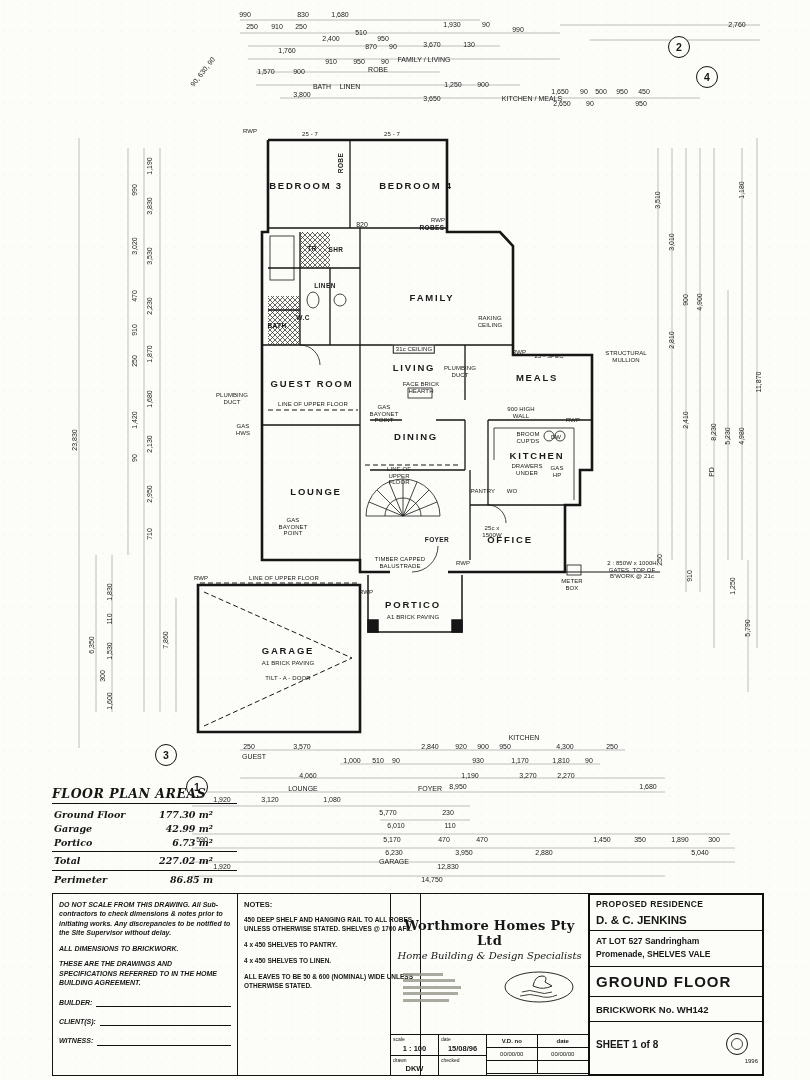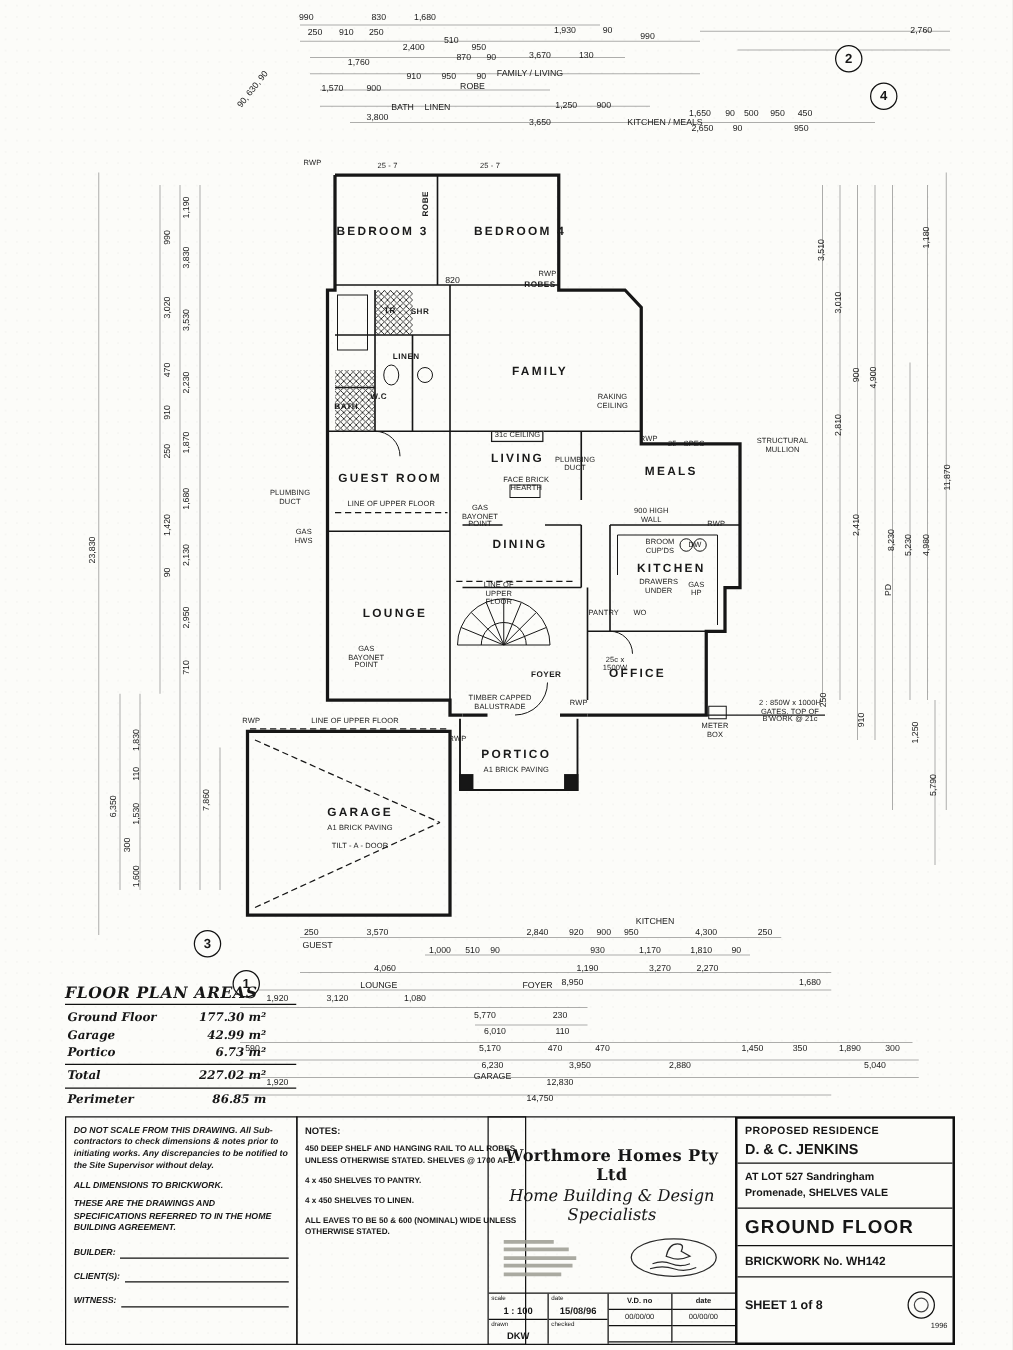--- a/index.html
+++ b/index.html
@@ -38,21 +38,21 @@
   .sigline{flex:1;border-bottom:1px solid #111;margin-left:4px;height:8px;}
 
   .notesbox{position:absolute;left:237px;top:893px;width:184px;height:183px;border:1.6px solid #141414;
     box-sizing:border-box;padding:6px;font-weight:700;font-size:6.5px;line-height:1.4;}
   .notes-title{font-size:7.5px;margin-bottom:4px;}
   .np{margin:0 0 7px;}
 
   .firmbox{position:absolute;left:390px;top:893px;width:199px;height:183px;border:1.6px solid #141414;
     box-sizing:border-box;}
   .firm-name{font-family:"DejaVu Serif",serif;font-weight:700;font-size:13px;text-align:center;margin-top:24px;letter-spacing:.3px;}
-  .firm-tagline{font-family:"DejaVu Serif",serif;font-style:italic;font-size:13px;text-align:center;margin-top:2px;}
+  .firm-tagline{font-family:"DejaVu Serif",serif;font-style:italic;font-size:10px;text-align:center;margin-top:2px;}
   .firm-mid{display:flex;justify-content:space-between;align-items:flex-start;padding:8px 12px 0 12px;}
   .firm-address i{display:block;height:3px;background:#9b9b92;margin:3.5px 0;opacity:.85;}
   .firm-address i:nth-child(1){width:40px}.firm-address i:nth-child(2){width:52px}
   .firm-address i:nth-child(3){width:58px}.firm-address i:nth-child(4){width:55px}
   .firm-address i:nth-child(5){width:46px}
   .stampgrid{position:absolute;bottom:0;left:0;right:0;height:40px;border-top:1.2px solid #111;display:flex;}
   .scol{width:47px;border-right:1px solid #111;display:flex;flex-direction:column;}
   .scell{flex:1;position:relative;border-bottom:1px solid #111;}
   .scell:last-child{border-bottom:none;}
   .slab{position:absolute;left:2px;top:1px;font-size:5px;}

